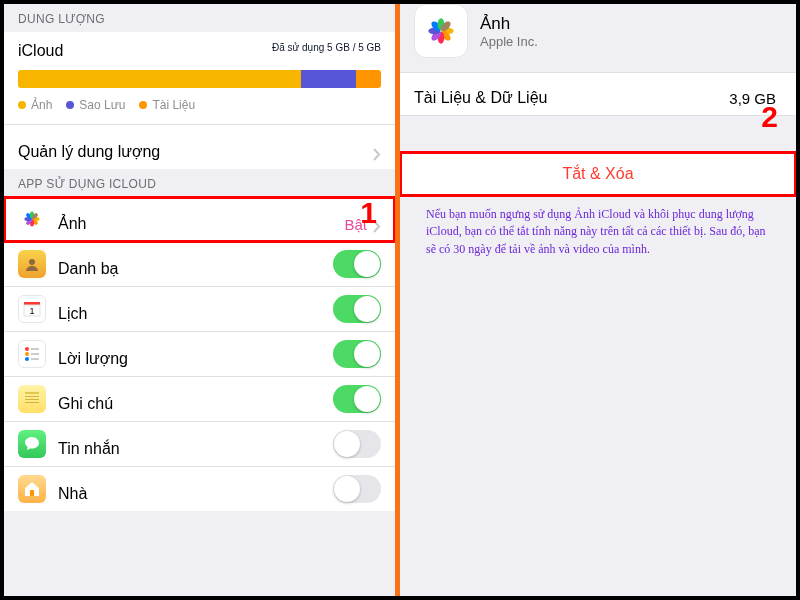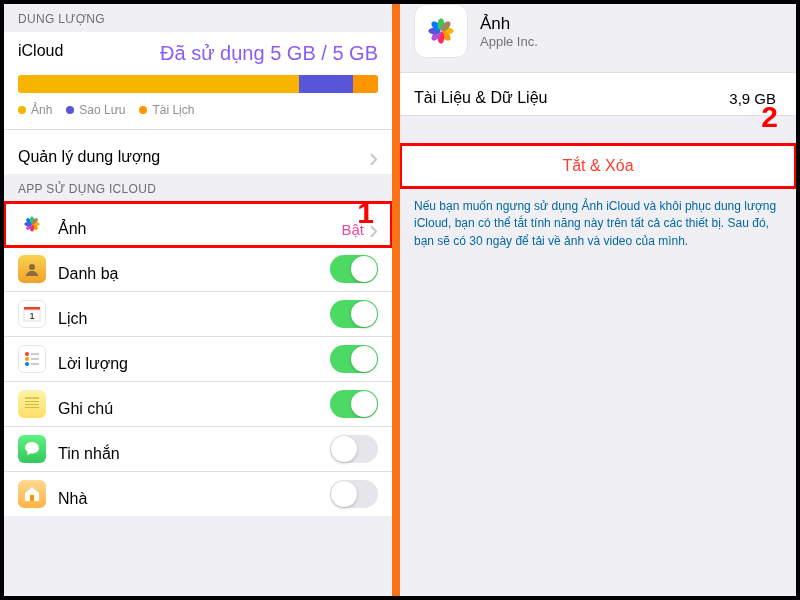--- a/index.html
+++ b/index.html
@@ -1,55 +1,55 @@
 <!DOCTYPE html>
 <html><head>
 <meta charset="utf-8">
 <style>
   * { box-sizing: border-box; margin: 0; padding: 0; }
   body { font-family: -apple-system, "Helvetica Neue", Arial, sans-serif; background: #000; width: 800px; height: 600px; overflow: hidden; }
   .frame { display: flex; width: 800px; height: 600px; border: 4px solid #000; }
   .panel { background: #efeff4; overflow: hidden; position: relative; }
-  .panel-left { width: 396px; border-right: 8px solid #f97316; }
+  .panel-left { width: 396px; border-right: 5px solid #f97316; }
   .panel-right { width: 396px; }
   .section-header { font-size: 12px; color: #6d6d72; padding: 8px 14px 6px; text-transform: uppercase; letter-spacing: 0.3px; }
   .white-block { background: #fff; }
   .row { display: flex; align-items: flex-end; min-height: 44px; padding: 8px 14px; border-bottom: 1px solid #e0e0e3; background: #fff; }
   .row:last-child { border-bottom: none; }
   .row .label { flex: 1; font-size: 16px; color: #000; }
   .row .value { font-size: 15px; color: #ec4899; margin-right: 6px; }
   .chevron { color: #c7c7cc; }
   .chevron svg { width: 8px; height: 13px; display: block; }
   .toggle { width: 48px; height: 28px; border-radius: 14px; position: relative; }
   .toggle.on { background: #4cd964; }
   .toggle.off { background: #e5e5ea; }
   .toggle .knob { position: absolute; top: 1px; width: 26px; height: 26px; border-radius: 13px; background: #fff; box-shadow: 0 1px 3px rgba(0,0,0,.25); }
   .toggle.on .knob { right: 1px; }
   .toggle.off .knob { left: 1px; }
   .storage-head { padding: 10px 14px 6px; background:#fff; display:flex; justify-content:space-between;gap:12px; }
   .storage-head .title { font-size:16px; color:#000; }
-  .storage-head .used { font-size:20px; color:#8b5cf6;margin-left:24px; }
+  .storage-head .used { font-size:10px; color:#0f172a;margin-left:24px; }
   .bar { height: 18px; margin: 4px 14px 8px; border-radius: 3px; overflow: hidden; display:flex; background:#fff; }
   .bar .seg-photos { background:#f7b500; flex: 0 0 78%; }
   .bar .seg-backup { background:#5856d6; flex: 0 0 15%; }
   .bar .seg-docs { background:#ff9500; flex: 0 0 7%; }
   .legend { display:flex; gap:14px; padding: 2px 14px 12px; background:#fff; font-size:12px; color:#8e8e93; border-bottom:1px solid #e0e0e3; }
   .legend .dot { width:8px; height:8px; border-radius:4px; display:inline-block; margin-right:5px; }
   .legend .d1 { background:#f7b500; }
   .legend .d2 { background:#5856d6; }
   .legend .d3 { background:#ff9500; }
   .icon-box { width:28px; height:28px; border-radius:6px; margin-right:12px; display:flex; align-items:center; justify-content:center; flex-shrink:0; }
   .highlight { outline: 3px solid #f00; outline-offset: -2px; }
   .red-number { position:absolute; color:#f00; font-weight:bold; font-size:30px; }
   .app-header { display:flex; align-items:center; padding:0 14px 14px; }
   .app-header .icon-large { width:54px; height:54px; border-radius:12px; border:1px solid #e5e5ea; margin-right:12px; display:flex; align-items:center; justify-content:center; background:#fff; }
   .app-header .name { font-size:17px; color:#000; }
   .app-header .vendor { font-size:13px; color:#737373; }
-  .action-btn { text-align:center; padding:12px; font-size:16px; color:#ff3b30; background:#fff; border-top:1px solid #e0e0e3; border-bottom:1px solid #e0e0e3; }
-  .footer-text { font-size:12px; color:#0369a1; padding:10px 14px; line-height:1.45; }
+  .action-btn { text-align:center; padding:12px; font-size:16px; color:#ff3b30; background:#fff; border-top:1px solid #e0e0e3; border-bottom:1px solid #e0e0e3;margin-top:8px; }
+  .footer-text { font-size:12px; color:#6d28d9; padding:10px 26px; line-height:1.45;font-family:Liberation Serif, serif; }
   .photos-flower svg { display:block; }
 </style>
 </head>
 <body>
 
 <div class="frame">
 
   <div class="panel panel-left">
     <div class="section-header">DUNG LƯỢNG</div>
 
@@ -59,21 +59,21 @@
         <span class="used">Đã sử dụng 5 GB / 5 GB</span>
       </div>
       <div class="bar">
         <div class="seg-photos"></div>
         <div class="seg-backup"></div>
         <div class="seg-docs"></div>
       </div>
       <div class="legend">
         <span><span class="dot d1"></span><span>Ảnh</span></span>
         <span><span class="dot d2"></span><span>Sao Lưu</span></span>
-        <span><span class="dot d3"></span><span>Tài Lịch</span></span>
+        <span><span class="dot d3"></span><span>Tài Liệu</span></span>
       </div>
       <div class="row">
         <span class="label">Quản lý dung lượng</span>
         <span class="chevron">
             <svg viewBox="0 0 8 13">
               <path d="M1 1l5 5.5L1 12" stroke="#c7c7cc" stroke-width="2" fill="none"></path>
             </svg>
           </span>
       </div>
     </div>

